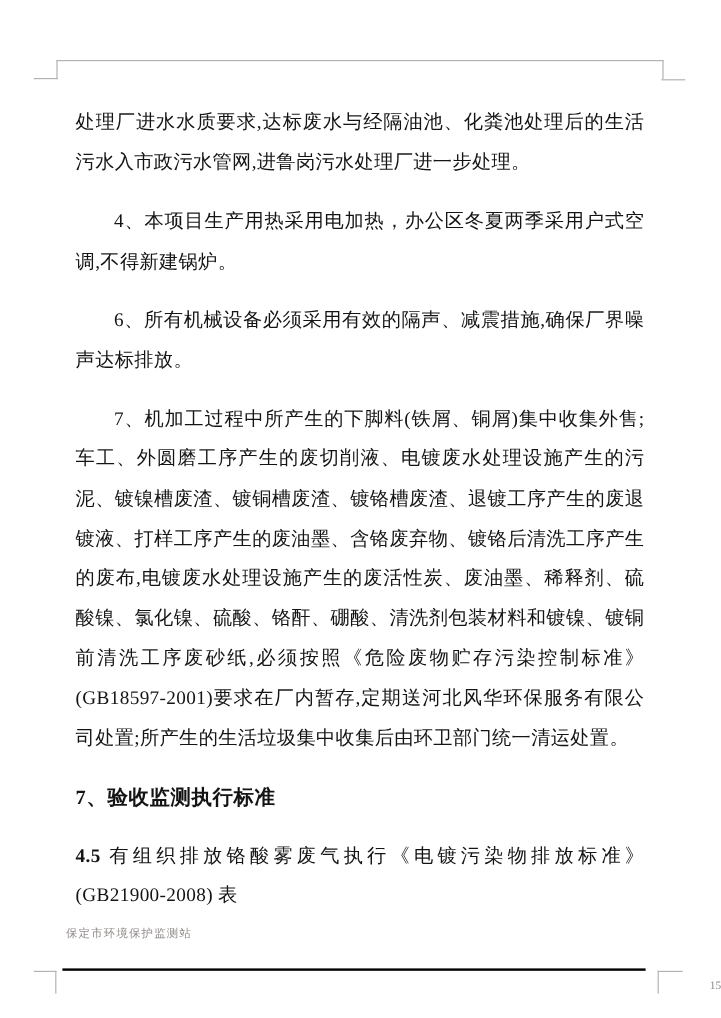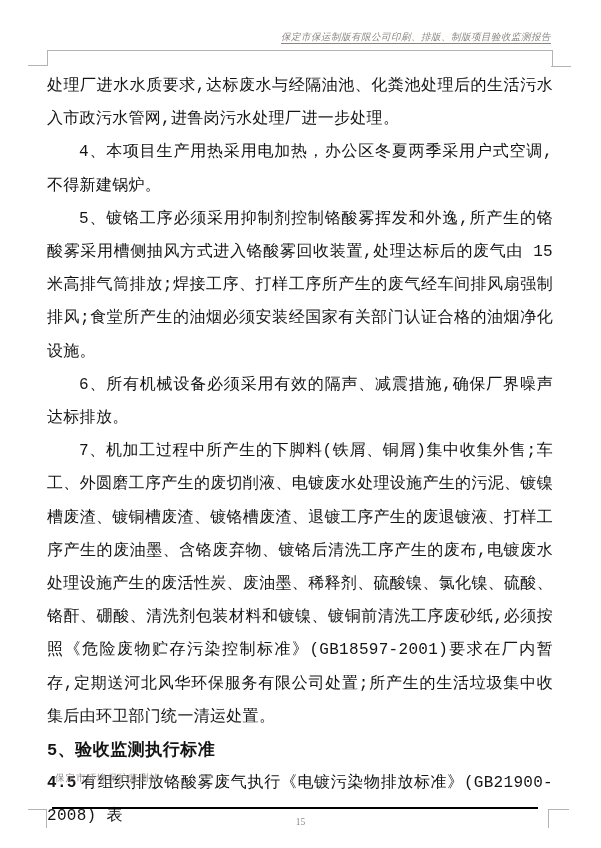--- a/index.html
+++ b/index.html
@@ -41,24 +41,23 @@
   
   .body-text{
     position:absolute;
     left:47px;top:70px;width:506px;
     font-size:16px;
     line-height:33.2px;
     color:#141414;
     letter-spacing:0.3px;
   }
   .body-text p{
-    margin:0;
+    margin:16px;
     text-align:justify;
     text-justify:inter-ideograph;
-    font-family:Liberation Mono, monospace;
   }
   .body-text p.indent{text-indent:2em;}
   .section-heading{
     margin:0;
     font-weight:bold;
     font-size:17px;
     letter-spacing:0.5px;
     text-align:left;
   }
   .subsection{margin:0;text-align:justify;}
@@ -82,42 +81,40 @@
   .footer-left{
     position:absolute;
     left:55px;top:772px;
     font-size:9.5px;
     color:#8f8a88;
     letter-spacing:1px;
   }
   .footer-page{
     position:absolute;
     left:0;right:0;top:817px;
-    text-align:center;
+    text-align:right;
     font-size:9.5px;
     color:#8f8a88;
   }
 </style>
 </head>
 <body>
 
 <div class="page">
 
-  <div class="header-line">保定市保运制版有限公司印刷、排版、制版项目验收监测报告</div>
   <div class="hdr-boundary"></div>
   <div class="hdr-tick-left"></div>
   <div class="hdr-tick-right"></div>
 
   <div class="body-text">
     <p>处理厂进水水质要求,达标废水与经隔油池、化粪池处理后的生活污水入市政污水管网,进鲁岗污水处理厂进一步处理。</p>
     <p class="indent">4、本项目生产用热采用电加热，办公区冬夏两季采用户式空调,不得新建锅炉。</p>
-    <p class="indent">5、镀铬工序必须采用抑制剂控制铬酸雾挥发和外逸,所产生的铬酸雾采用槽侧抽风方式进入铬酸雾回收装置,处理达标后的废气由 15 米高排气筒排放;焊接工序、打样工序所产生的废气经车间排风扇强制排风;食堂所产生的油烟必须安装经国家有关部门认证合格的油烟净化设施。</p>
     <p class="indent">6、所有机械设备必须采用有效的隔声、减震措施,确保厂界噪声达标排放。</p>
     <p class="indent">7、机加工过程中所产生的下脚料(铁屑、铜屑)集中收集外售;车工、外圆磨工序产生的废切削液、电镀废水处理设施产生的污泥、镀镍槽废渣、镀铜槽废渣、镀铬槽废渣、退镀工序产生的废退镀液、打样工序产生的废油墨、含铬废弃物、镀铬后清洗工序产生的废布,电镀废水处理设施产生的废活性炭、废油墨、稀释剂、硫酸镍、氯化镍、硫酸、铬酐、硼酸、清洗剂包装材料和镀镍、镀铜前清洗工序废砂纸,必须按照《危险废物贮存污染控制标准》(GB18597-2001)要求在厂内暂存,定期送河北风华环保服务有限公司处置;所产生的生活垃圾集中收集后由环卫部门统一清运处置。</p>
-    <p class="section-heading">5、验收监测执行标准</p>
+    <p class="section-heading">7、验收监测执行标准</p>
     <p class="subsection"><span class="sub-num">4.5</span><span>有组织排放铬酸雾废气执行《电镀污染物排放标准》(GB21900-2008) 表</span></p>
   </div>
 
   <div class="footer-rule"></div>
   <div class="ftr-mark-left"></div>
   <div class="ftr-mark-right"></div>
   <div class="footer-left">保定市环境保护监测站</div>
   <div class="footer-page">15</div>
 
 </div>

